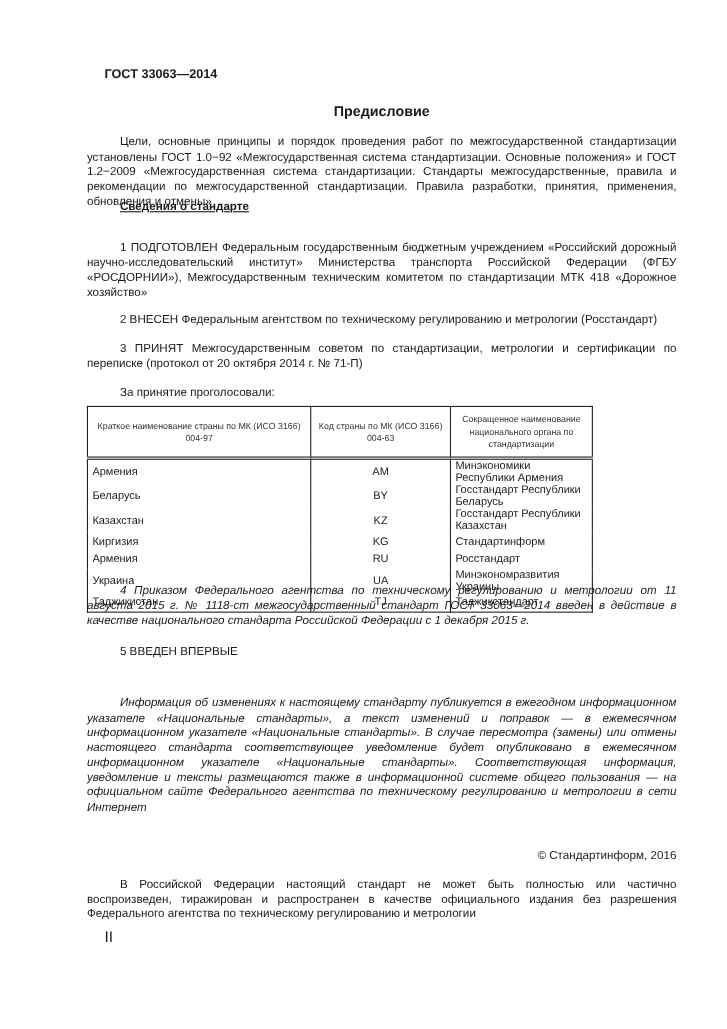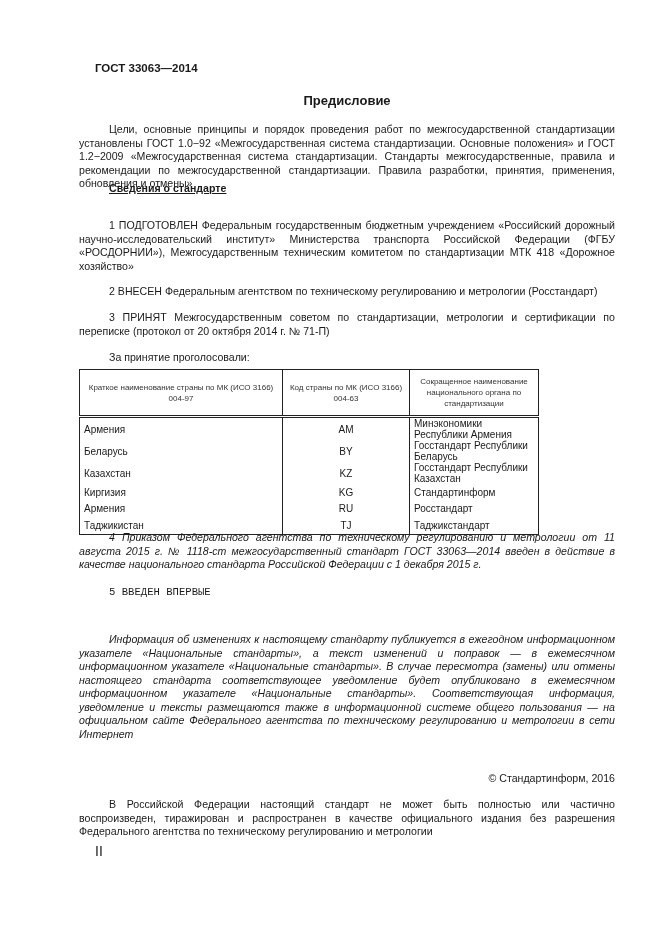--- a/index.html
+++ b/index.html
@@ -71,30 +71,35 @@
         <td class="c1">Киргизия</td>
         <td class="c2">KG</td>
         <td class="c3">Стандартинформ</td>
       </tr>
       <tr>
         <td class="c1">Армения</td>
         <td class="c2">RU</td>
         <td class="c3">Росстандарт</td>
       </tr>
       <tr>
+        <td class="c1">Украина</td>
+        <td class="c2">UA</td>
+        <td class="c3">Минэкономразвития Украины</td>
+      </tr>
+      <tr>
         <td class="c1">Таджикистан</td>
         <td class="c2">TJ</td>
         <td class="c3">Таджикстандарт</td>
       </tr>
     </tbody>
   </table>
 
   <div class="p" style="top:531px;font-style:italic;"><span class="ind"></span><span>4 Приказом Федерального агентства по техническому регулированию и метрологии от 11 августа 2015 г. № 1118-ст межгосударственный стандарт ГОСТ 33063—2014 введен в действие в качестве национального стандарта Российской Федерации с 1 декабря 2015 г.</span></div>
 
-  <div class="p" style="top:586px;font-family:Liberation Mono, monospace;"><span class="ind"></span><span>5 ВВЕДЕН ВПЕРВЫЕ</span></div>
+  <div class="p" style="top:586px;"><span class="ind"></span><span>5 ВВЕДЕН ВПЕРВЫЕ</span></div>
 
   <div class="p it" style="top:633px;"><span class="ind"></span><span>Информация об изменениях к настоящему стандарту публикуется в ежегодном информационном указателе «Национальные стандарты», а текст изменений и поправок — в ежемесячном информационном указателе «Национальные стандарты». В случае пересмотра (замены) или отмены настоящего стандарта соответствующее уведомление будет опубликовано в ежемесячном информационном указателе «Национальные стандарты». Соответствующая информация, уведомление и тексты размещаются также в информационной системе общего пользования — на официальном сайте Федерального агентства по техническому регулированию и метрологии в сети Интернет</span></div>
 
   <div class="right" style="top:772px;">© Стандартинформ, 2016</div>
 
   <div class="p" style="top:798px;"><span class="ind"></span><span>В Российской Федерации настоящий стандарт не может быть полностью или частично воспроизведен, тиражирован и распространен в качестве официального издания без разрешения Федерального агентства по техническому регулированию и метрологии</span></div>
 
   <div class="page-num">II</div>
 </div>
 

